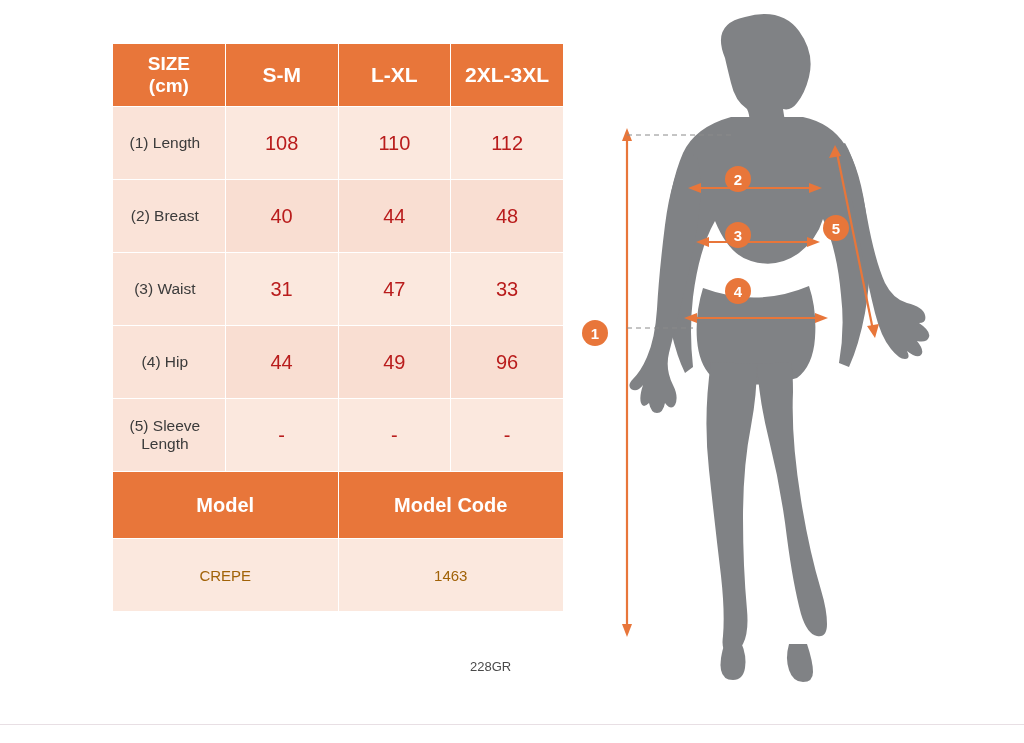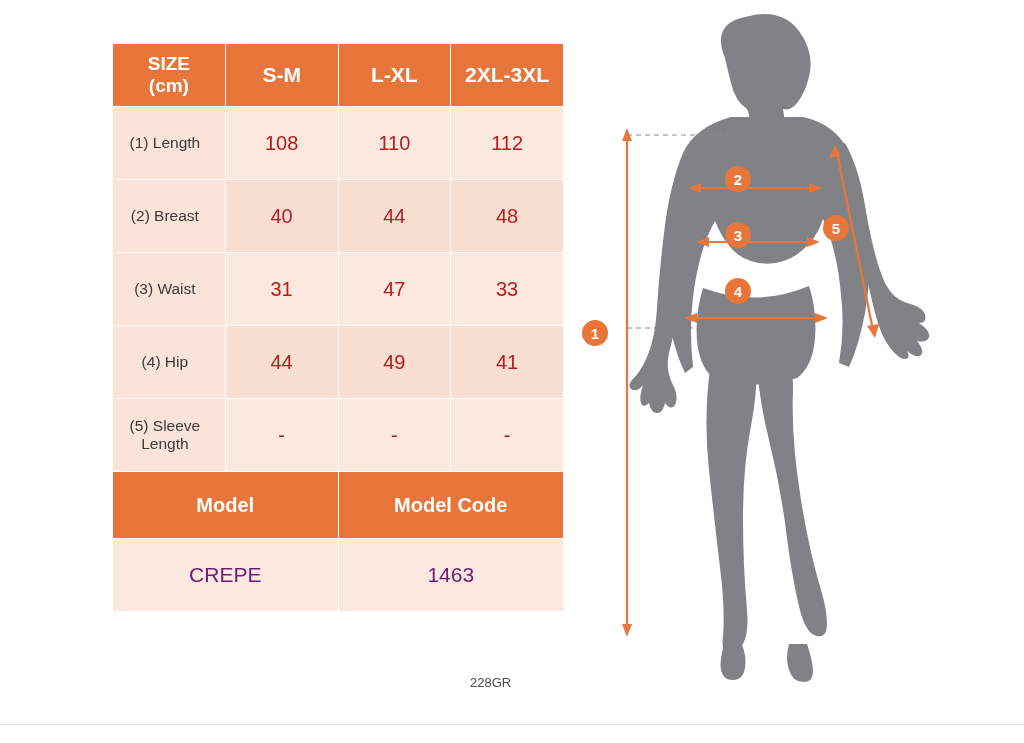--- a/index.html
+++ b/index.html
@@ -77,31 +77,30 @@
   }
   .subhdr {
     background: #e8763a;
     color: #ffffff;
     font-weight: bold;
     font-size: 20px;
     height: 66px;
   }
   .subval {
     background: #fbe8de;
-    color: #701a75;
-    font-size: 21px;
+    color: #a16207;
+    font-size: 15px;
     height: 72px;
   }
   .footnote {
     position: absolute;
     left: 470px;
     top: 659px;
     font-size: 13px;
     color: #4a4a4a;
-    margin-top: 16px;
   }
 
   
   #figure-panel {
     position: absolute;
     left: 575px;
     top: 10px;
     width: 440px;
     height: 700px;
   }
@@ -150,21 +149,21 @@
         <td class="rowlabel">(3) Waist</td>
         <td class="val">31</td>
         <td class="val">47</td>
         <td class="val">33</td>
       </tr>
 
       <tr>
         <td class="rowlabel">(4) Hip</td>
         <td class="val alt">44</td>
         <td class="val alt">49</td>
-        <td class="val alt">41</td>
+        <td class="val alt">96</td>
       </tr>
 
       <tr>
         <td class="rowlabel">(5) Sleeve Length</td>
         <td class="val">-</td>
         <td class="val">-</td>
         <td class="val">-</td>
       </tr>
 
       <tr>

